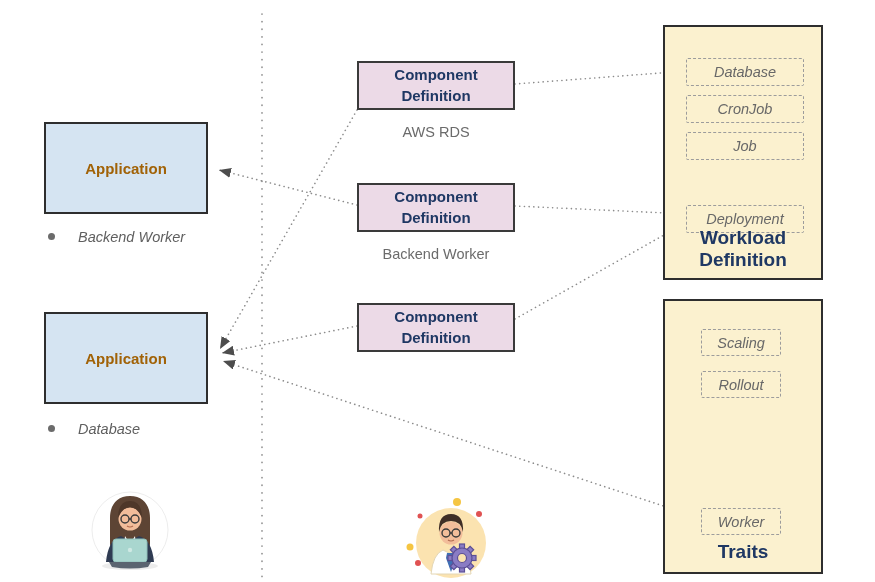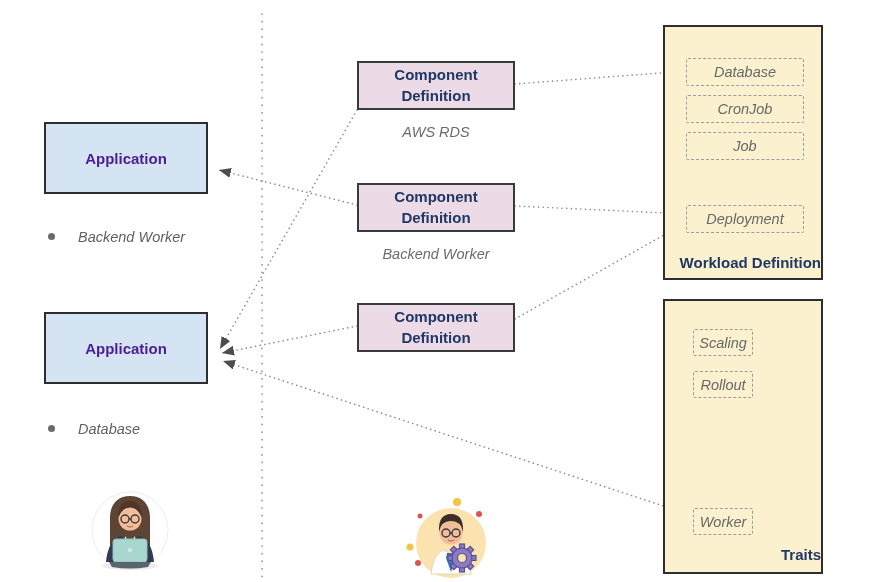--- a/index.html
+++ b/index.html
@@ -12,57 +12,57 @@
   }
   
   #edges{position:absolute;left:0;top:0;width:875px;height:582px;z-index:1;}
   .dotted{fill:none;stroke:#8c8c8c;stroke-width:1.6;stroke-dasharray:0.1 4.6;stroke-linecap:round;}
   .separator{fill:none;stroke:#8f8f8f;stroke-width:1.7;stroke-dasharray:0.1 7.5;stroke-linecap:round;}
   .arrow{marker-end:url(#arrowhead);}
 
   
   .node{position:absolute;z-index:2;box-sizing:border-box;display:flex;align-items:center;justify-content:center;text-align:center;}
   .app-box{
-    left:44px;width:164px;height:72px;
+    left:44px;width:164px;height:92px;
     background:#d5e4f2;border:2px solid #2e2e2e;
-    color:#4c1d95;font-weight:bold;font-size:15px;
+    color:#a16207;font-weight:bold;font-size:15px;
   }
   .cd-box{
     left:357px;width:158px;height:49px;
     background:#ecdae7;border:2px solid #3a3a3a;
     color:#1f3864;font-weight:bold;font-size:15px;line-height:1.35;
     padding:2px 36px;
   }
   .caption{
     position:absolute;z-index:2;left:357px;width:158px;
-    text-align:center;font-style:italic;font-size:14.5px;color:#6b6b6b;
+    text-align:center;font-size:14.5px;color:#6b6b6b;
   }
   
   .bullets{position:absolute;z-index:2;left:44px;width:260px;}
   .bullet-row{display:flex;align-items:center;height:21px;}
   .bullet-dot{width:7px;height:7px;border-radius:50%;background:#6b6b6b;margin:0 23px 0 4px;flex:0 0 auto;}
   .bullet-text{font-style:italic;font-size:14.5px;color:#5f5f5f;white-space:nowrap;}
 
   
   .panel{
     position:absolute;z-index:2;left:663px;width:160px;box-sizing:border-box;
     background:#fbf1cf;border:2px solid #2e2e2e;
   }
   .panel-title{
-    position:absolute;left:0;width:100%;text-align:right;
-    color:#1f3864;font-weight:bold;font-size:15px;
+    position:absolute;left:0;width:100%;text-align:center;
+    color:#1f3864;font-weight:bold;font-size:19px;
   }
   .ditem{
     position:absolute;box-sizing:border-box;
     border:1.6px dashed #9c9c9c;border-radius:2px;
     display:flex;align-items:center;justify-content:center;
     font-style:italic;font-size:14.5px;color:#686868;
   }
   .ditem-wide{left:21px;width:118px;height:28px;}
-  .ditem-narrow{left:28px;width:60px;height:27px;}
+  .ditem-narrow{left:36px;width:80px;height:27px;}
 
   
   .avatar{position:absolute;z-index:2;}
 </style>
 </head>
 <body>
 
 <div id="canvas">
 
   <svg id="edges" viewBox="0 0 875 582">

